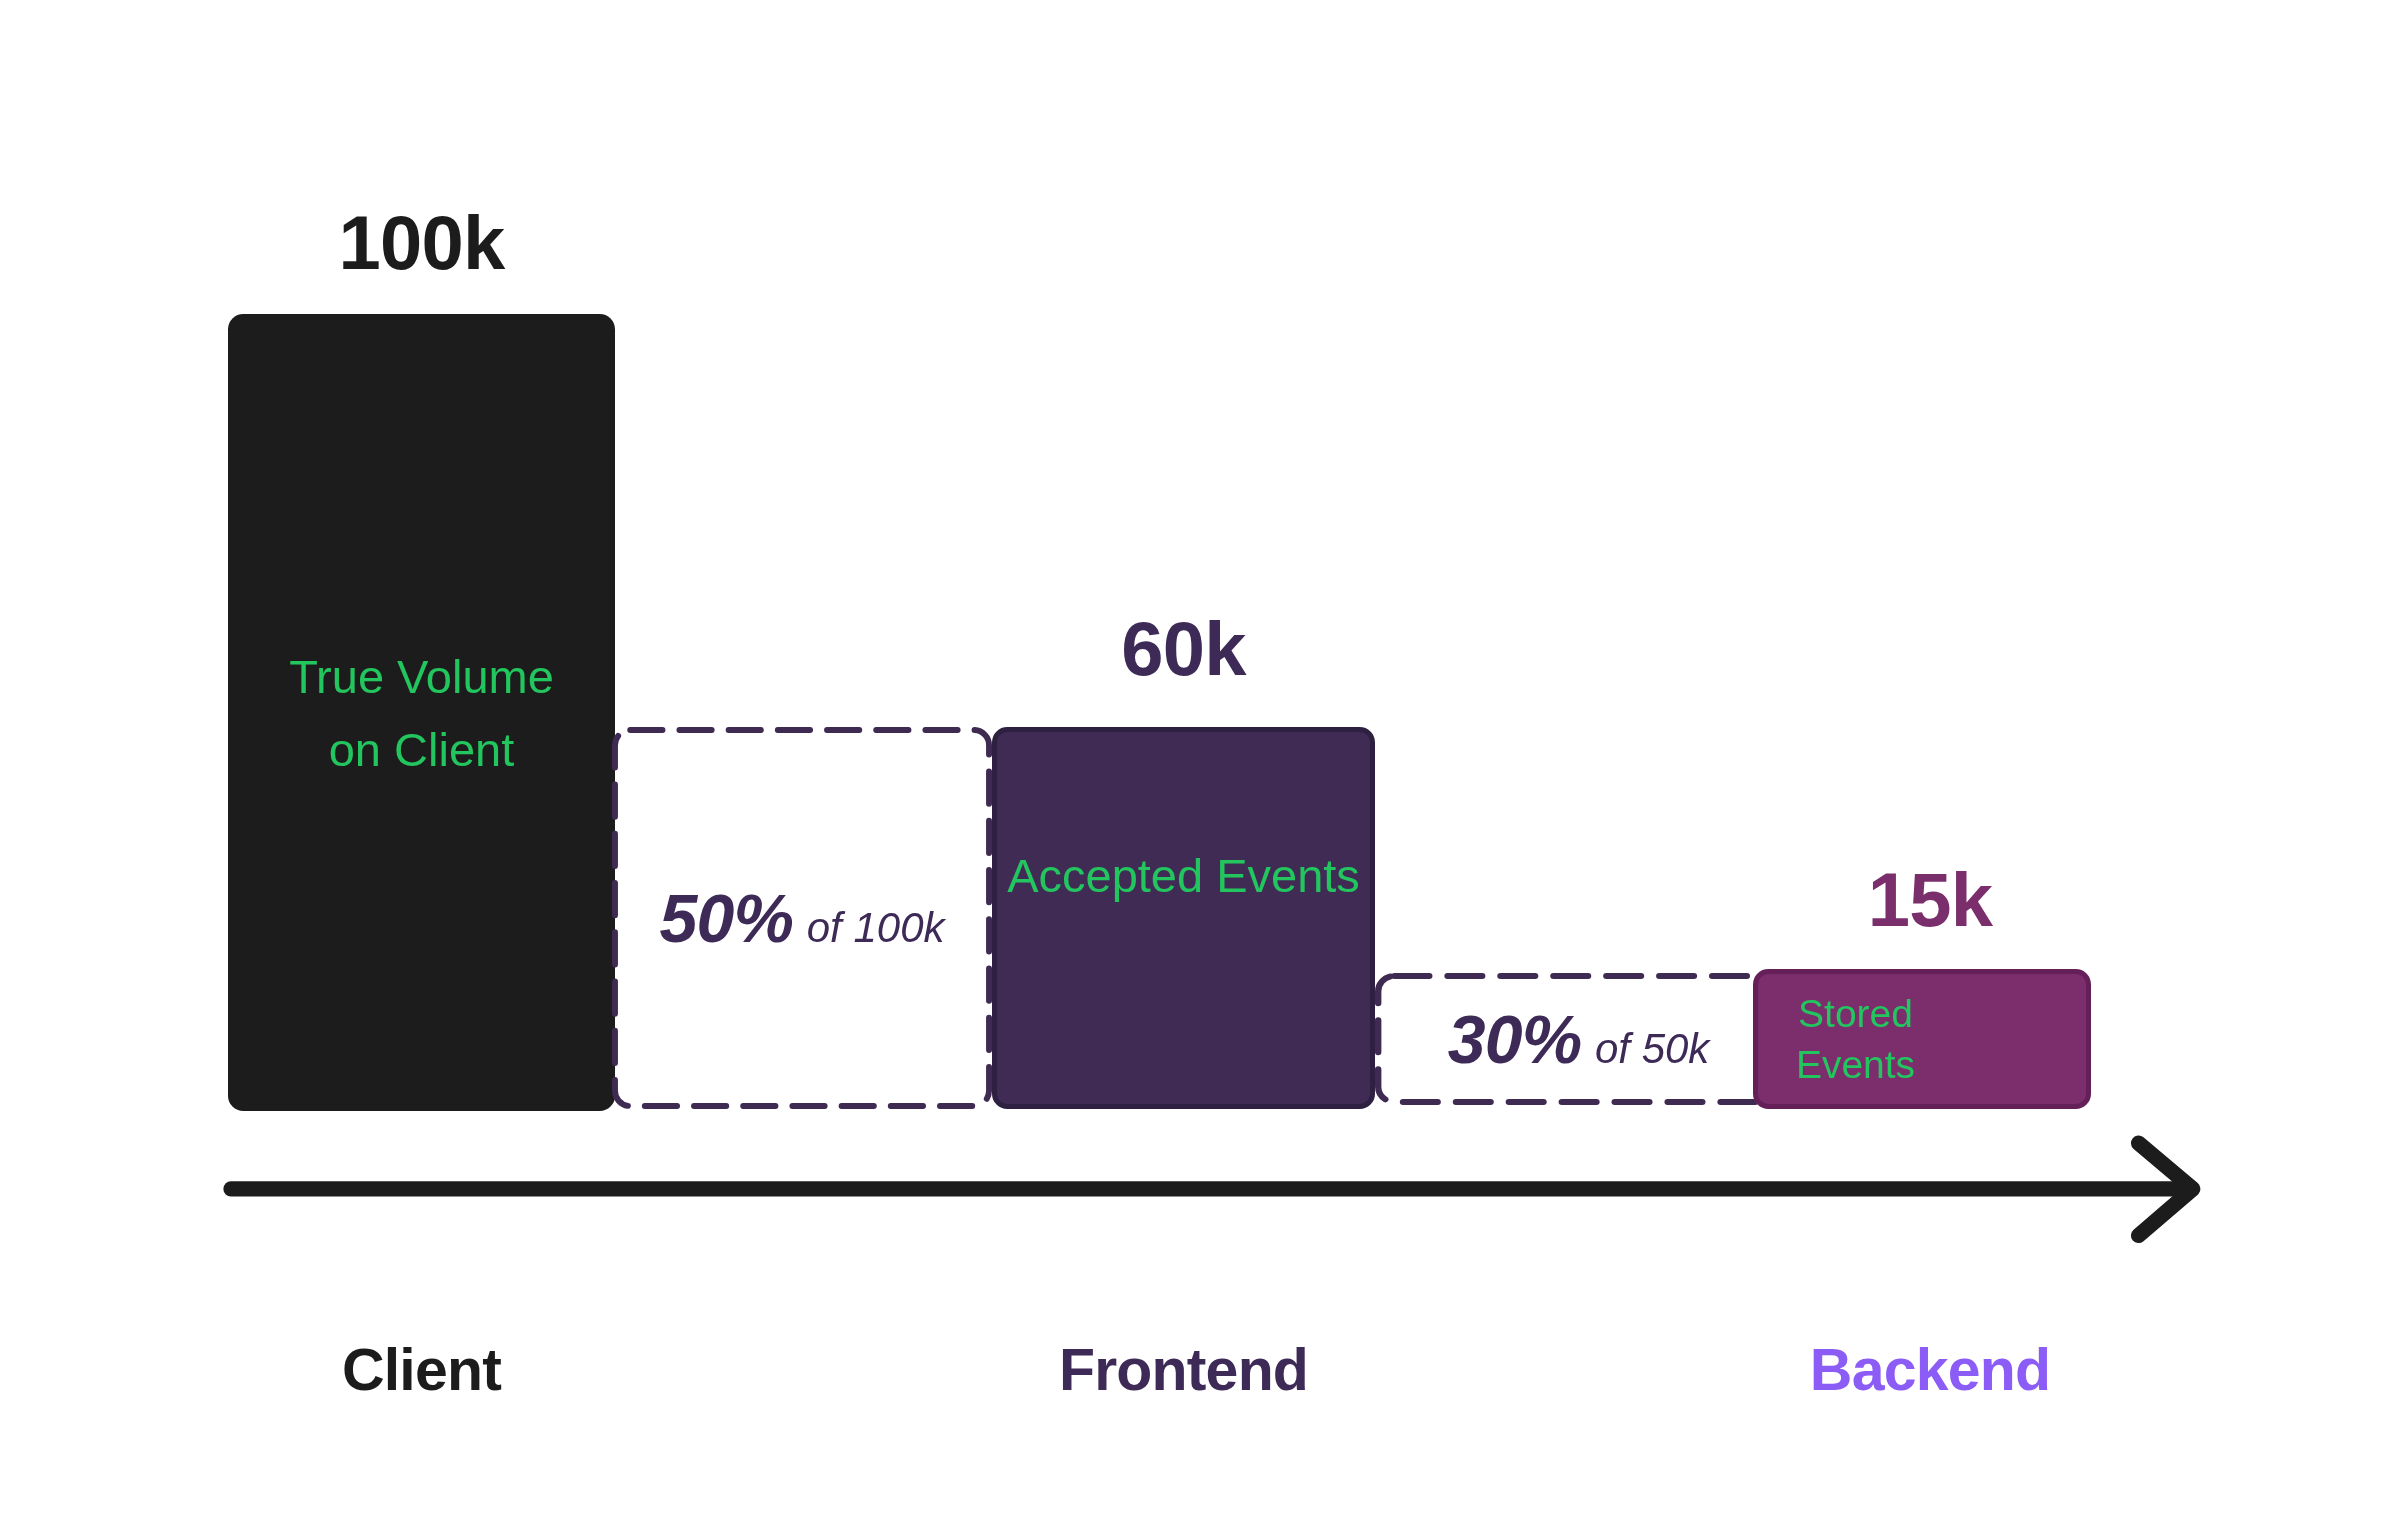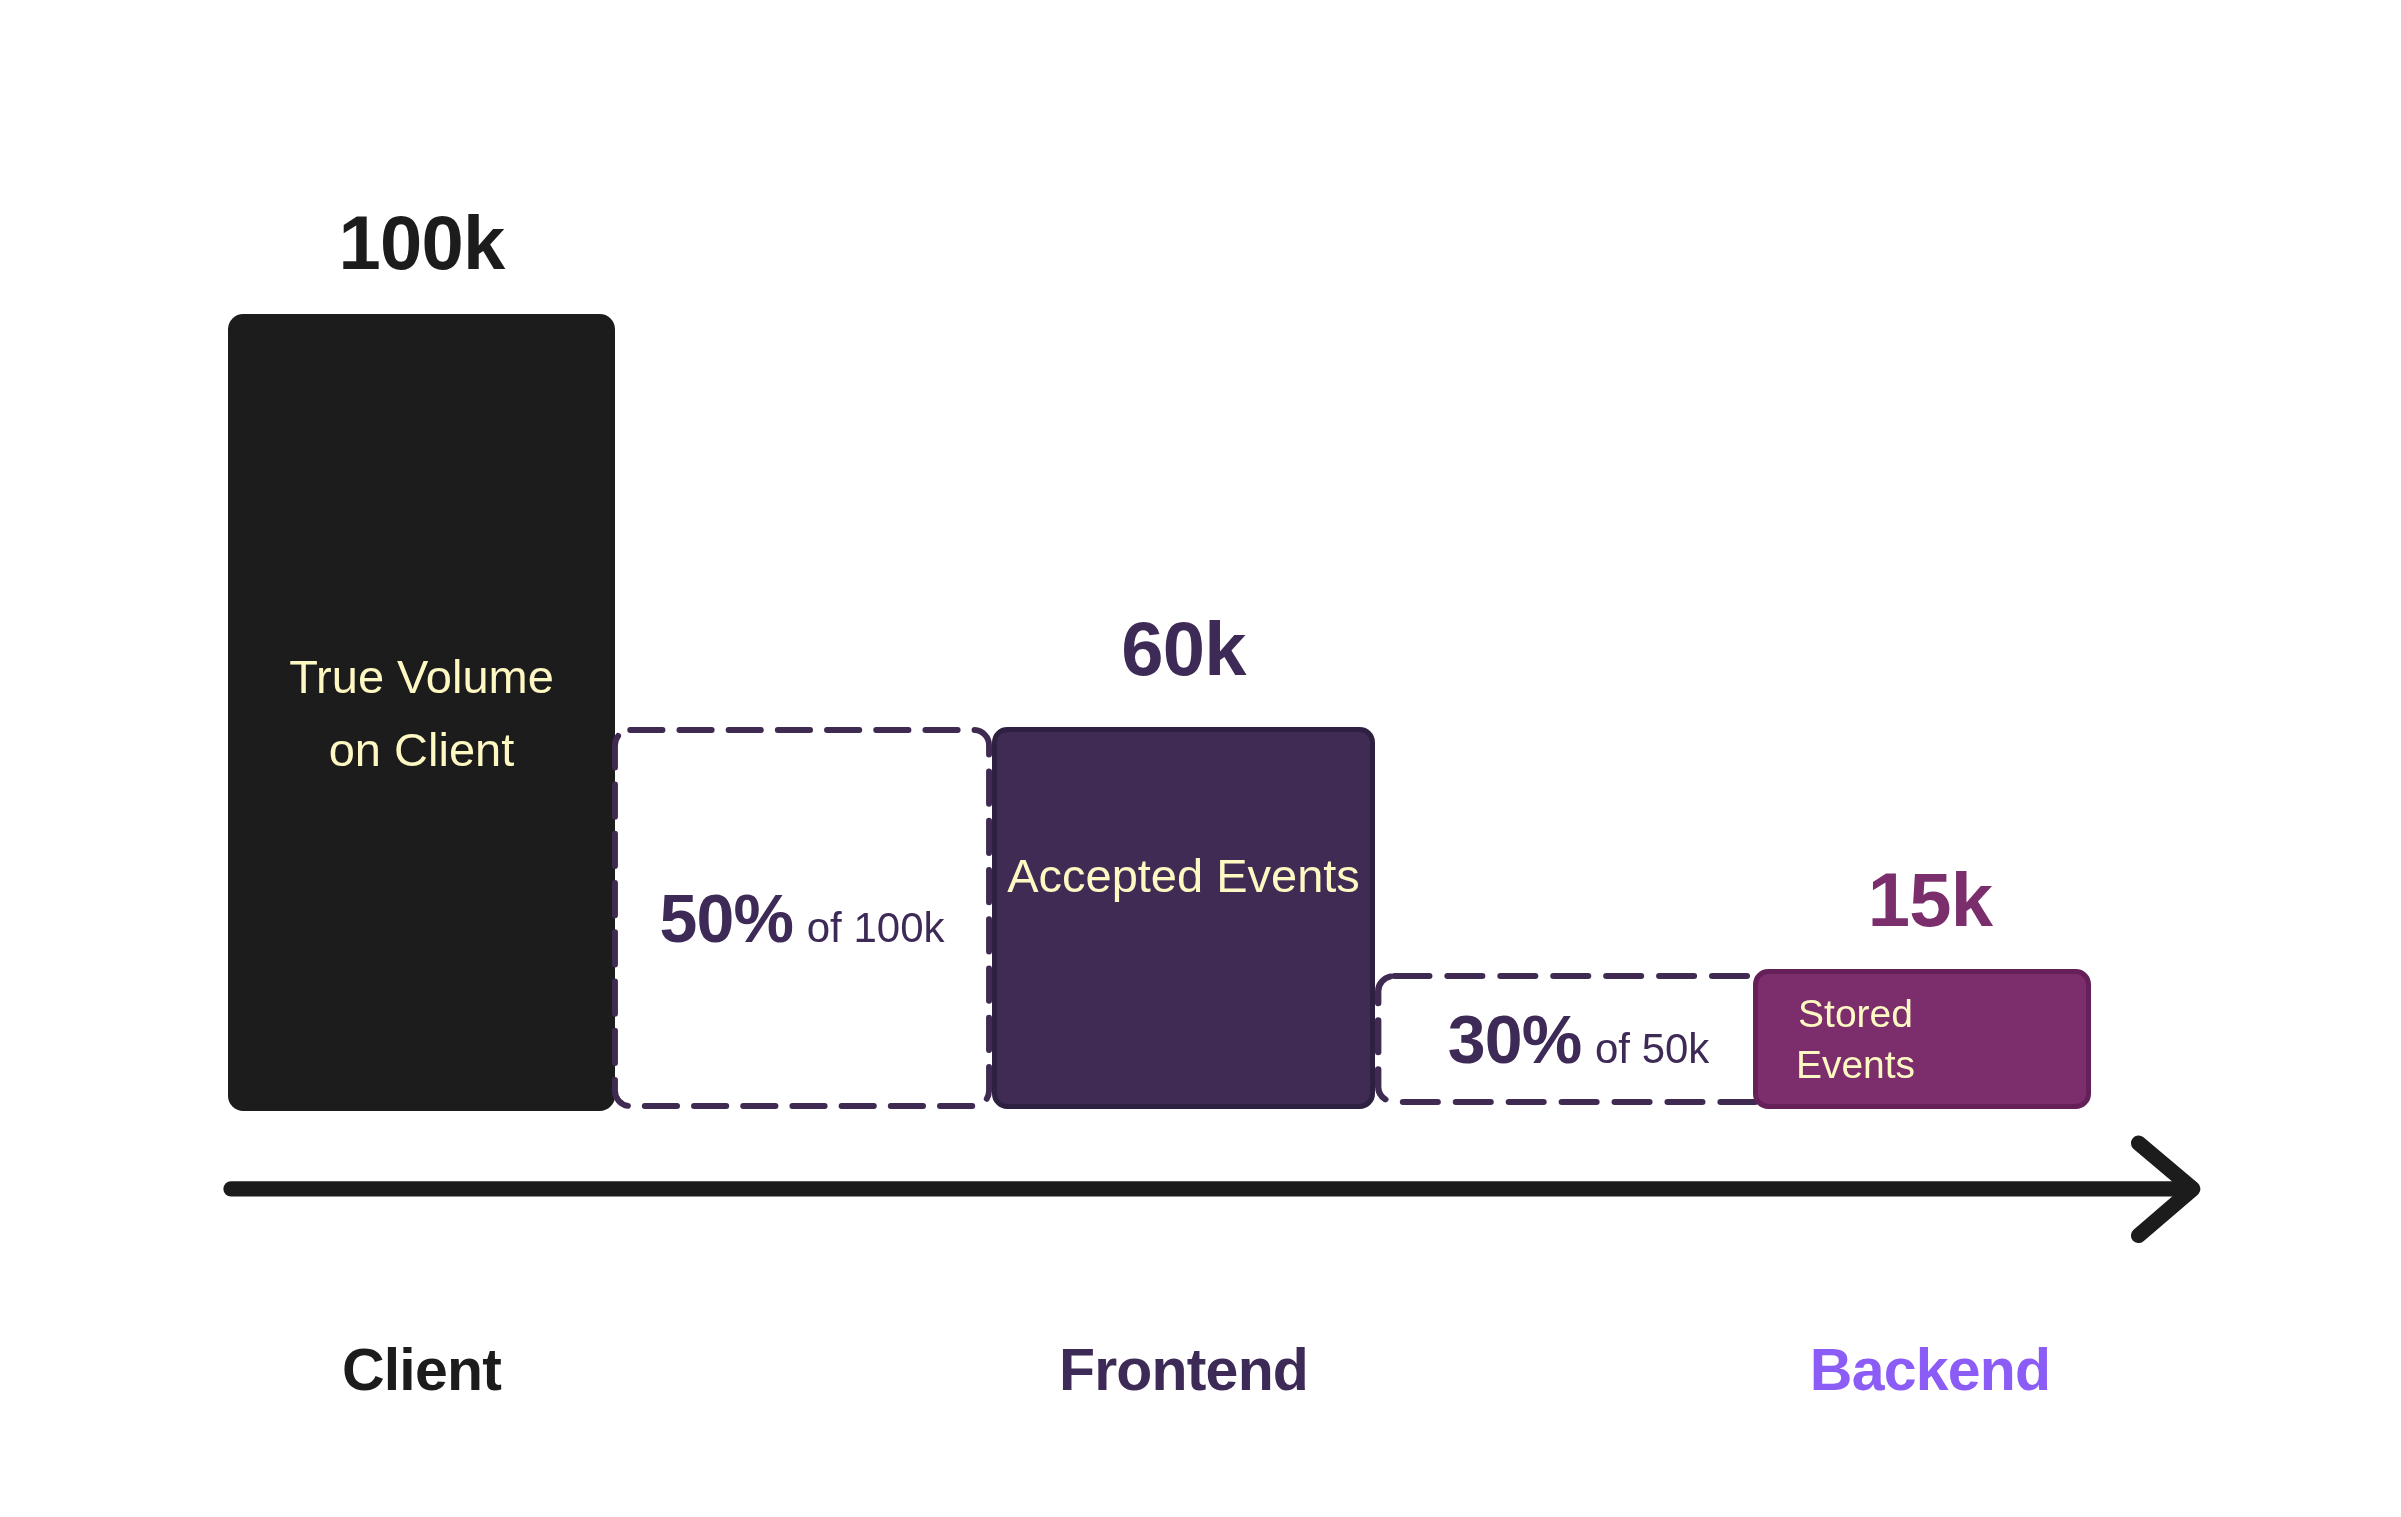--- a/index.html
+++ b/index.html
@@ -50,21 +50,21 @@
     background: #402b55;
     border: 5.1px solid #2d2040;
   }
   .bar.b-backend {
     left: 1745px; top: 969px; width: 338px; height: 140px;
     background: #7b2d6c;
     border: 5.1px solid #662059;
     display: flex; align-items: center; 
   }
   .bar-text {
-    color: #fef9c3;
+    color: #22c55e;
     text-align: center;
     font-weight: 400;
   }
   .b-client .bar-text {
     font-size: 47px;
     line-height: 73px;
     width: 82%;
   }
   .b-frontend .bar-text {
     position: absolute;
@@ -76,20 +76,21 @@
   }
   .b-backend .bar-text {
     font-size: 39px;
     line-height: 51px;
     width: 195px;
   }
 
   
   .dropbox {
     position: absolute;
+    font-style: italic;
   }
   .dropbox svg.dash-frame {
     position: absolute;
     left: 0; top: 0;
     width: 100%; height: 100%;
   }
   .drop-content {
     position: absolute;
     left: 0; top: 0; right: 0; bottom: 0;
     display: flex;

